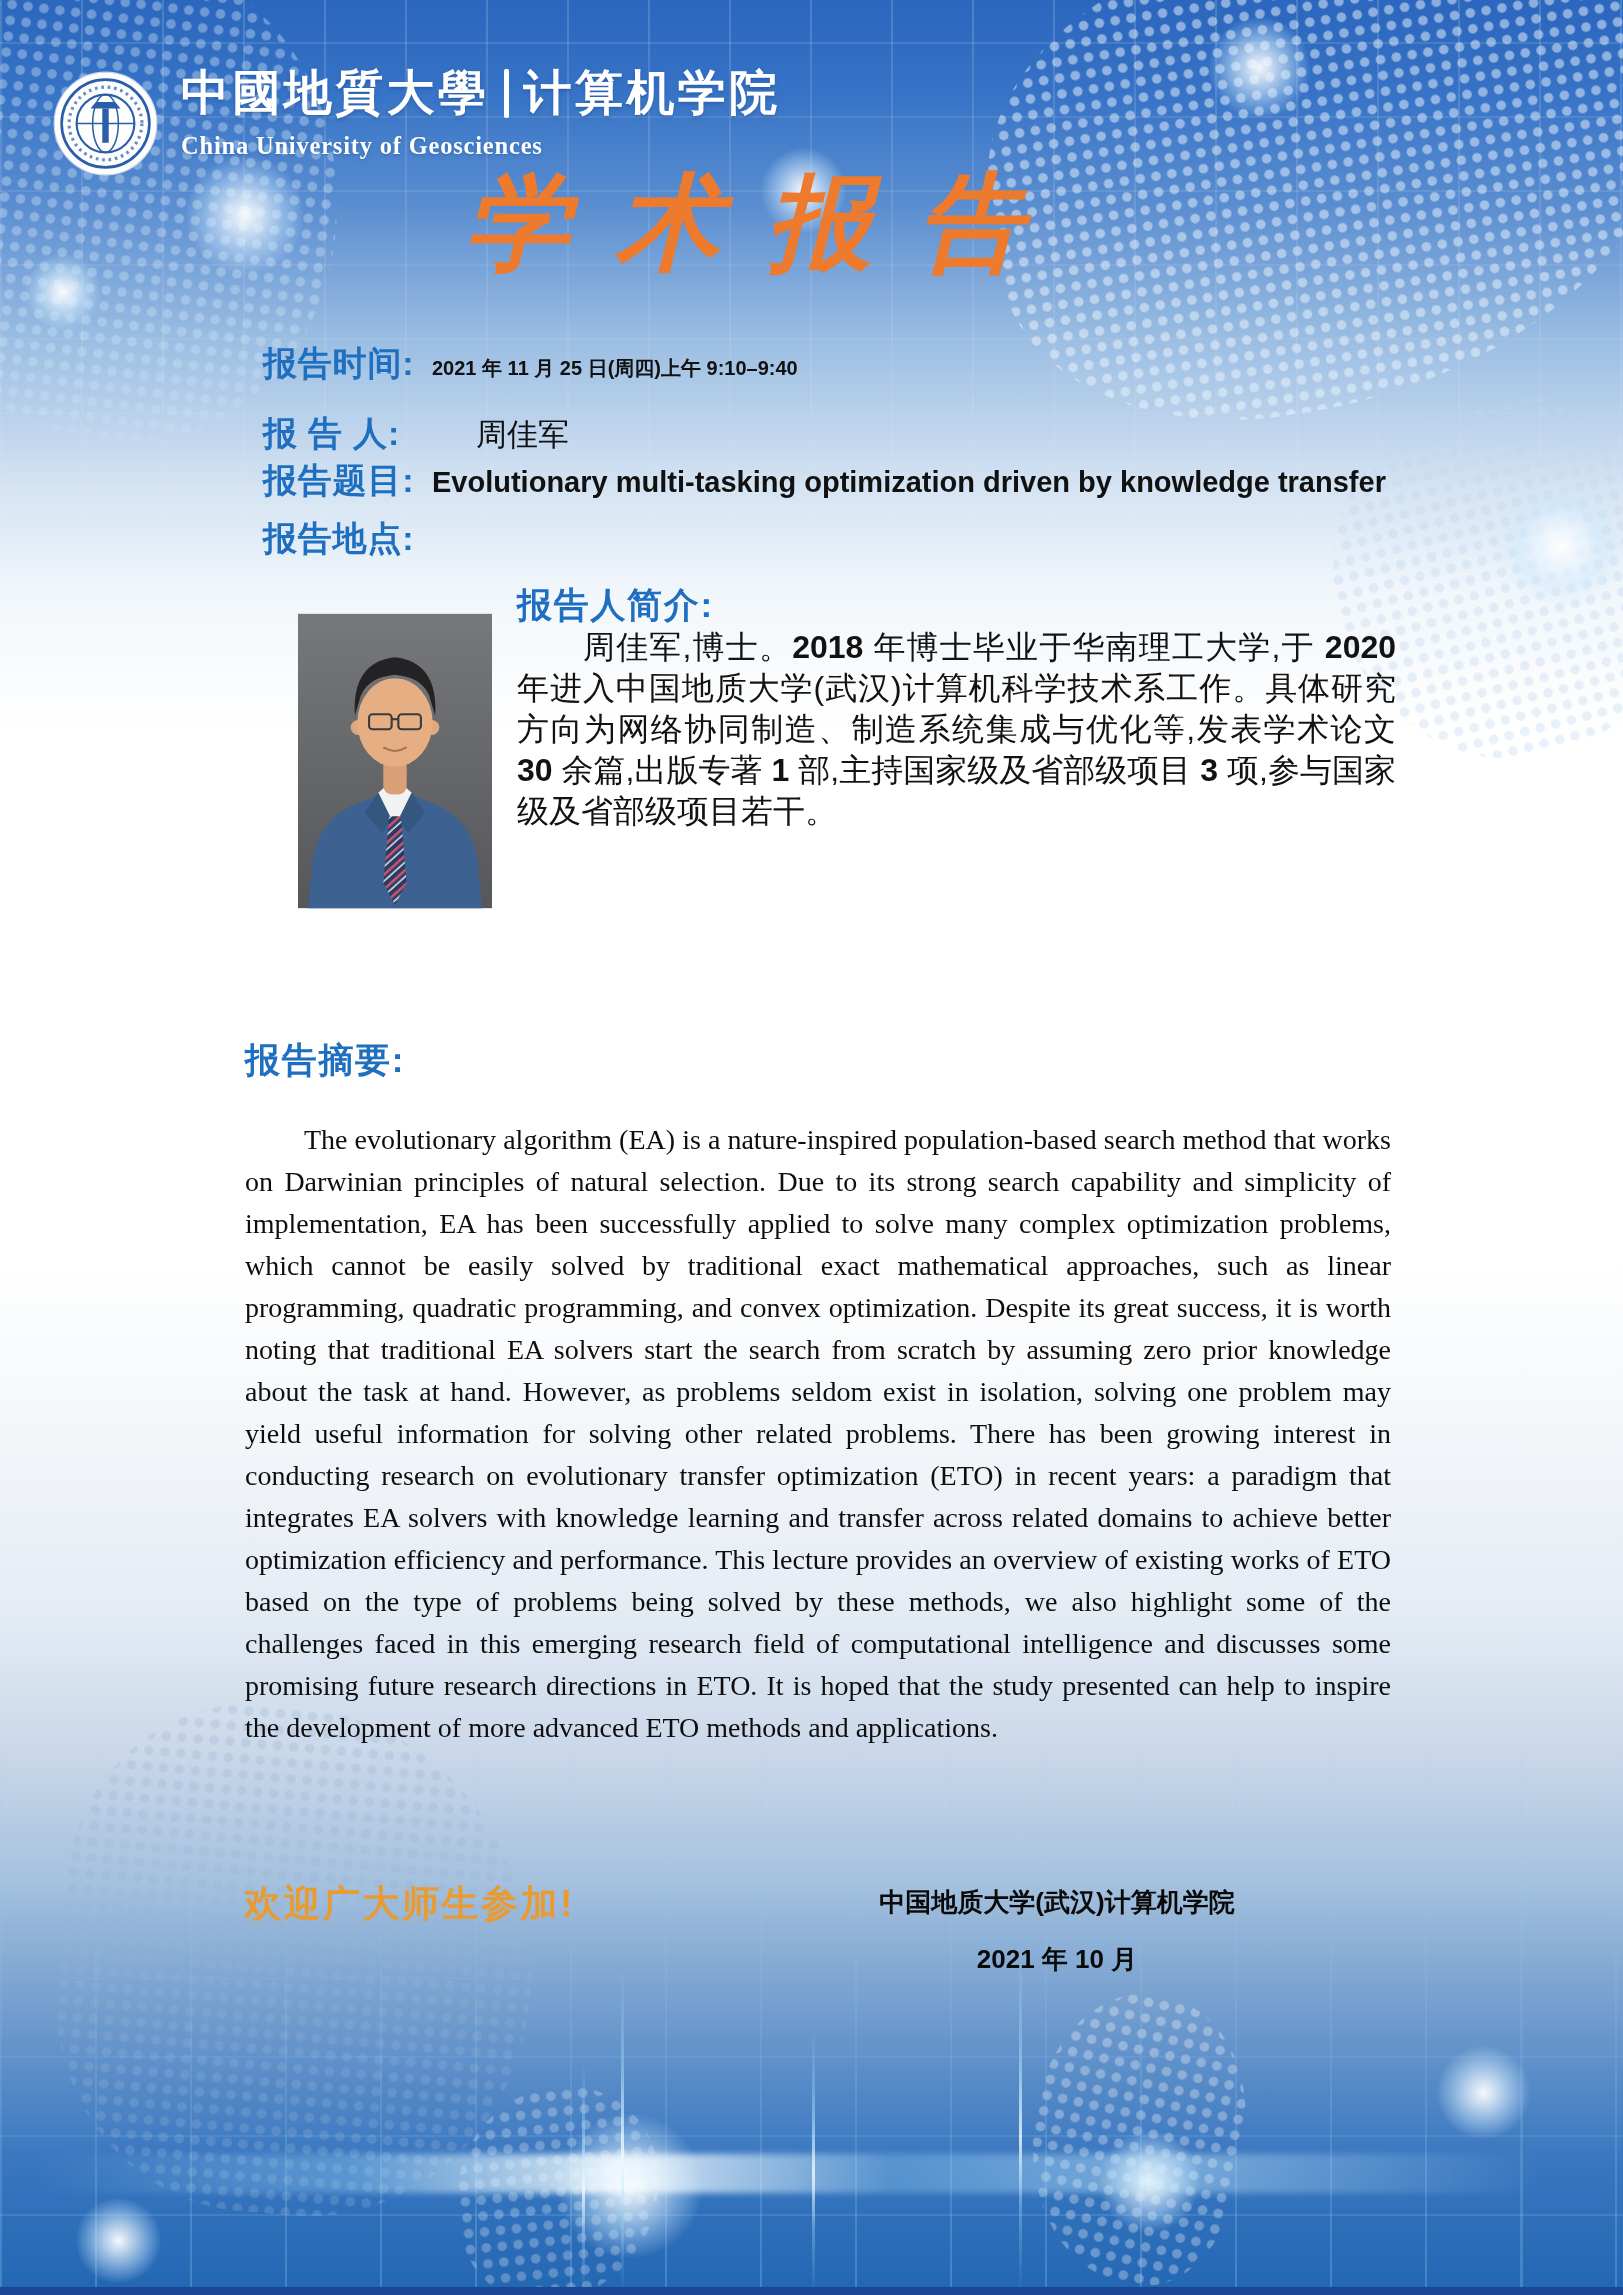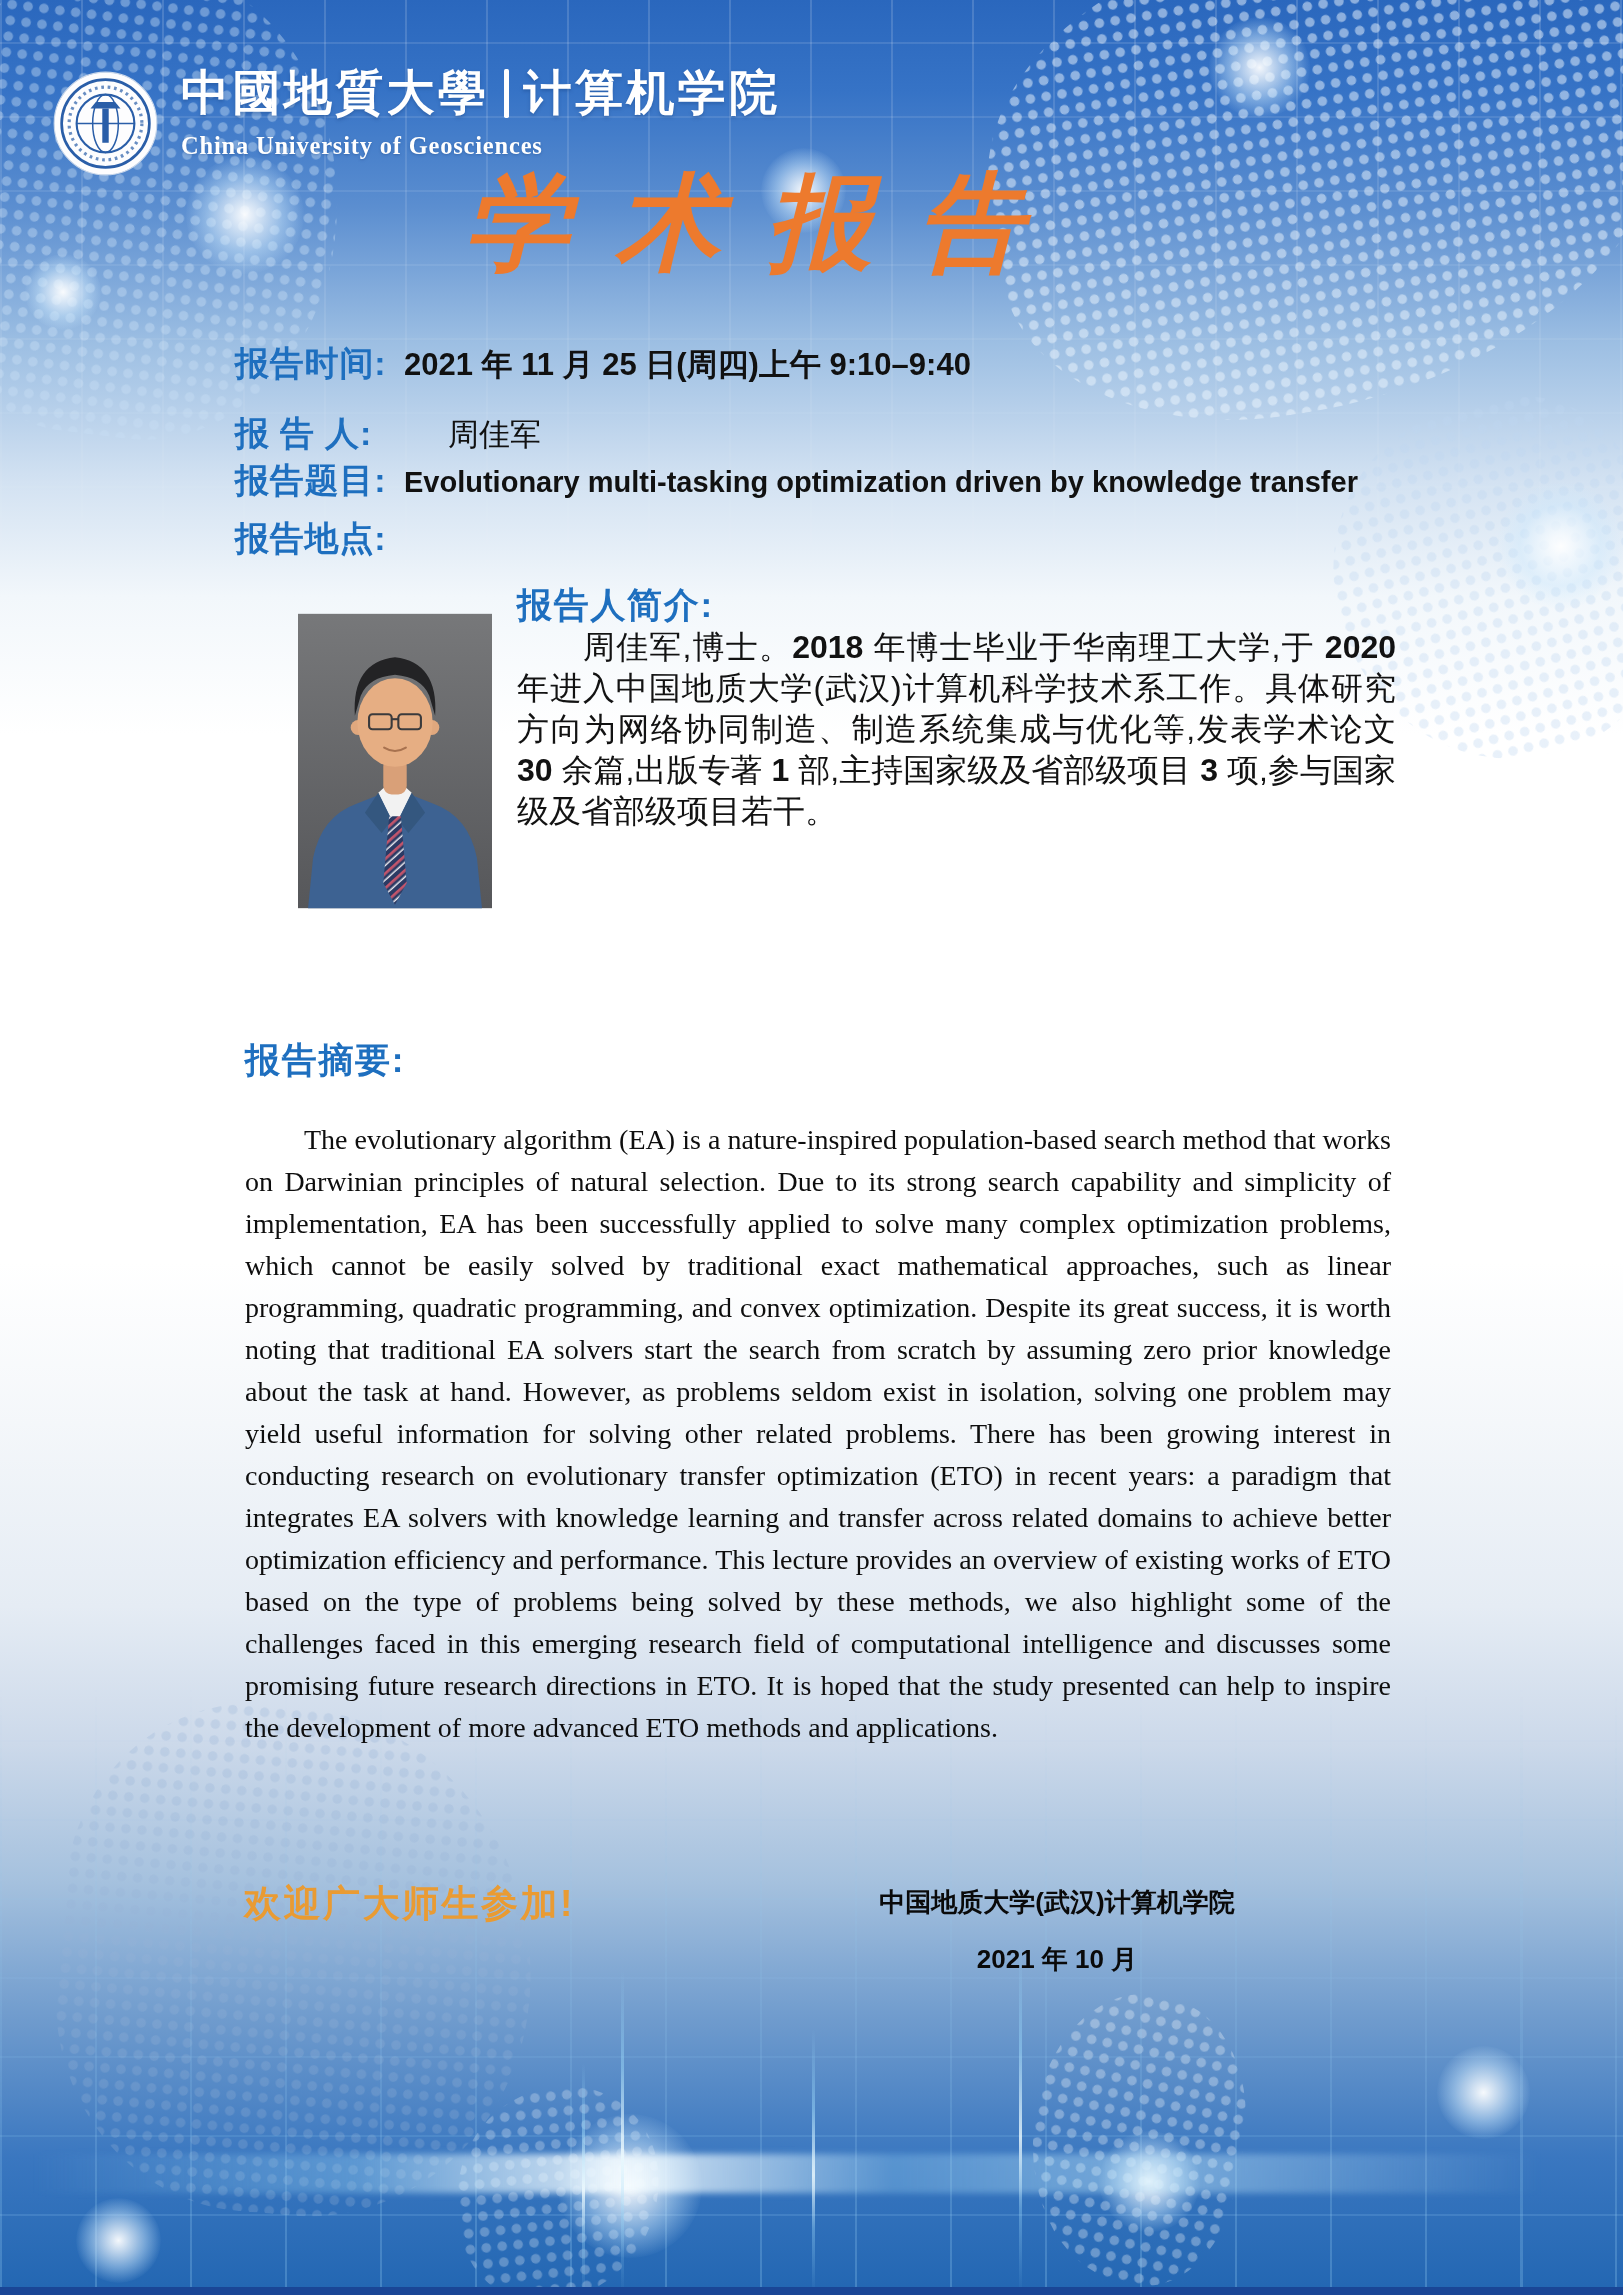--- a/index.html
+++ b/index.html
@@ -67,28 +67,28 @@
   .logo-text{margin-left:22px;color:#ffffff;}
   .logo-line1{display:flex;align-items:center;font-weight:700;font-size:48px;letter-spacing:3.4px;
       text-shadow:0 1.7px 3.4px rgba(20,60,120,.35);}
   .sep-bar{display:inline-block;width:4.2px;height:49px;background:#ffffff;margin:0 15px;border-radius:1.7px;}
   .logo-line2{font-family:"Liberation Serif","DejaVu Serif",serif;font-weight:700;font-size:24.5px;
       letter-spacing:0.8px;margin-top:6.8px;text-shadow:0 0.8px 2.5px rgba(20,60,120,.35);}
   
   .page-title{position:absolute;left:0;top:154px;width:1496px;margin:0;text-align:center;
       font-size:105px;font-weight:700;color:#ED7A2D;letter-spacing:8.5px;font-style:italic;}
   
-  .info-row{position:absolute;left:235px;display:flex;align-items:baseline;white-space:nowrap;justify-content:space-between;}
+  .info-row{position:absolute;left:263px;display:flex;align-items:baseline;white-space:nowrap;justify-content:space-between;}
   .row-time{top:341px;}
   .row-speaker{top:411px;gap:44px;}
   .row-topic{top:458px;}
   .row-venue{top:516px;}
   .info-label{color:#1E6FBF;font-weight:700;font-size:34px;min-width:157px;letter-spacing:0.8px;}
   .info-value{margin-left:12px;color:#111111;}
-  .value-time{font-size:31px;font-weight:600;}
+  .value-time{font-size:20px;font-weight:600;}
   .value-speaker{font-size:31px;font-weight:400;}
   .value-topic{font-size:29px;font-weight:700;}
   
   .intro-label{position:absolute;left:517px;top:582px;color:#1E6FBF;font-weight:700;font-size:35px;letter-spacing:1.7px;}
   .photo{position:absolute;left:298px;top:612px;width:194px;height:298px;display:block;}
   .bio{position:absolute;left:517px;top:627px;width:879px;margin:0;
       font-size:32px;line-height:41px;color:#121212;text-align:justify;text-indent:66px;}
   .bio b{font-weight:700;}
   
   .abstract-label{position:absolute;left:245px;top:1037px;color:#1E6FBF;font-weight:700;font-size:35px;letter-spacing:1.7px;}

